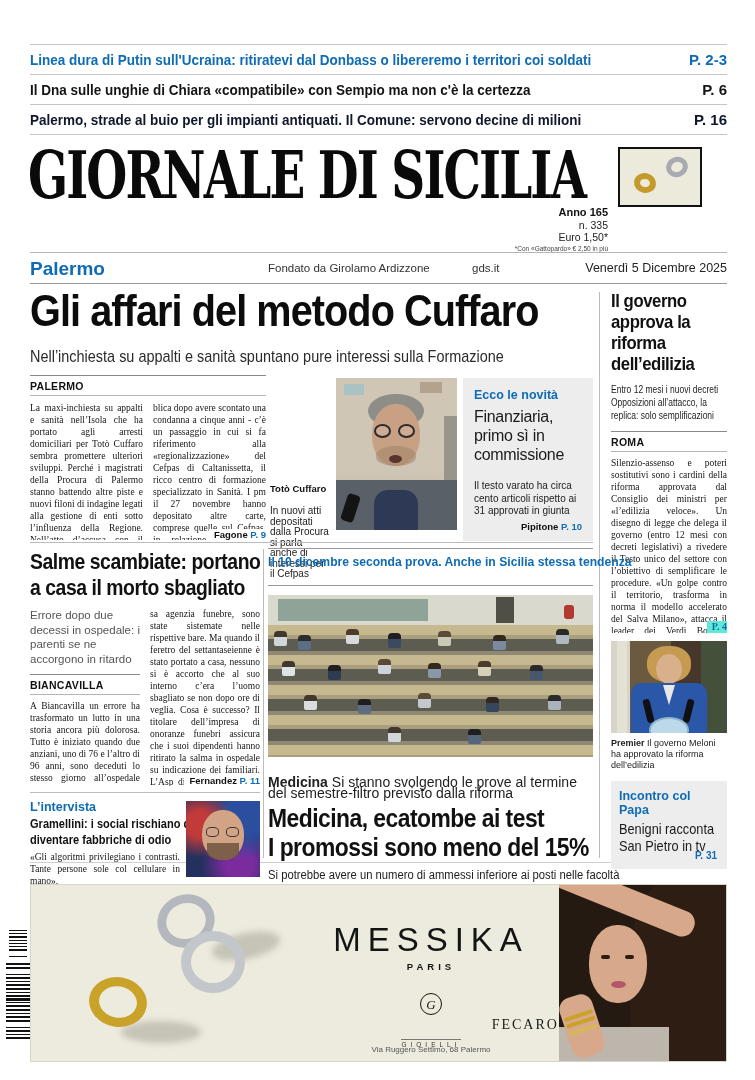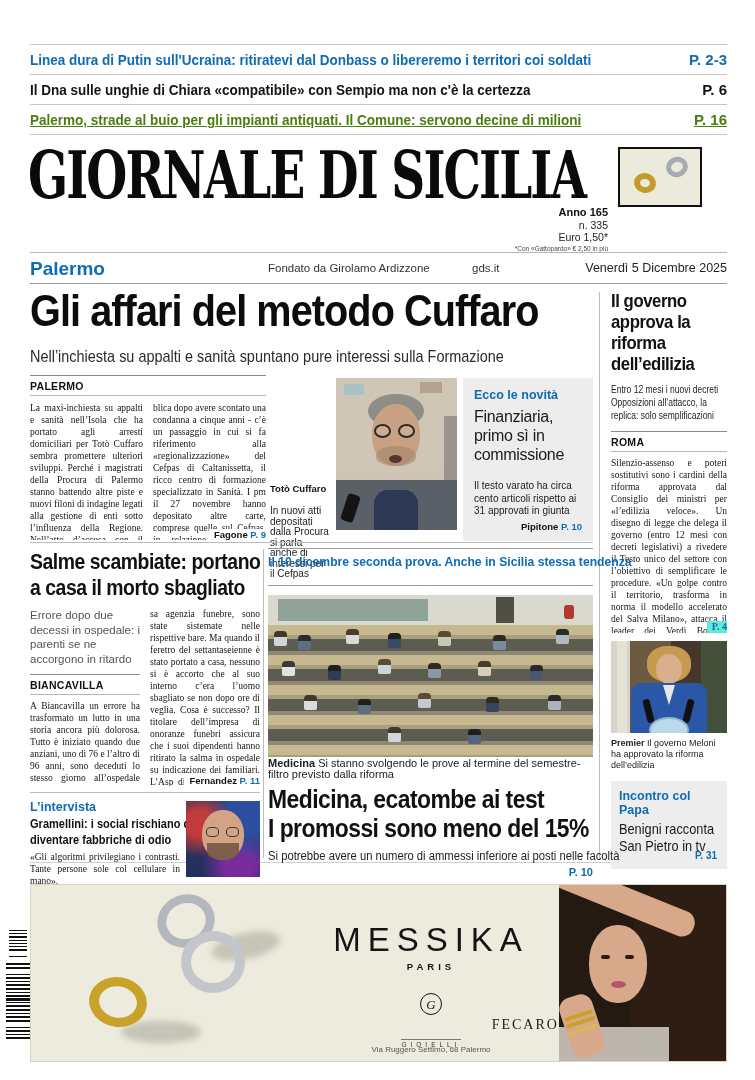--- a/index.html
+++ b/index.html
@@ -19,21 +19,21 @@
   .cx90{display:inline-block;transform:scaleX(.90);transform-origin:0 50%;white-space:nowrap;}
   .cx88{transform:scaleX(.88);transform-origin:0 0;}
   .cx85{transform:scaleX(.85);transform-origin:0 0;}
 
   
   .teasers{position:absolute;left:30px;top:44px;width:697px;border-top:1px solid #c6c6c6;}
   .teaser{display:flex;justify-content:space-between;align-items:center;height:30px;border-bottom:1px solid #c6c6c6;font-weight:bold;font-size:15px;}
   .teaser .t-page{font-size:15px;flex:none;}
   .t-blue,.t-blue .t-page{color:var(--accent);}
   .t-black,.t-black .t-page{color:#141414;}
-  .t-gray,.t-gray .t-page{color:#4d7c0f;text-decoration:underline;}
+  .t-gray,.t-gray .t-page{color:#0f172a;}
 
   
   .logo{
     position:absolute;left:28px;top:136px;
     font-family:"DejaVu Serif",serif;font-weight:bold;font-size:50px;letter-spacing:-2px;
     white-space:nowrap;transform:scaleX(.94) scaleY(1.32);transform-origin:left top;color:#0a0a0a;
   }
   .mh-thumb{position:absolute;left:618px;top:147px;width:84px;height:60px;background:#eceadb;border:2px solid #111;}
   .mh-thumb .r1{position:absolute;left:46px;top:8px;width:22px;height:20px;border:5px solid #a7abb1;border-radius:50%;transform:rotate(-20deg);}
   .mh-thumb .r2{position:absolute;left:14px;top:24px;width:22px;height:20px;border:6px solid #c49a2b;border-radius:50%;transform:rotate(10deg);}
@@ -166,21 +166,21 @@
   .pp:nth-child(15){left:160px;top:68px;background:linear-gradient(180deg,#33281e 42%,#8a97a8 42%);}
   .pp:nth-child(16){left:210px;top:66px;background:linear-gradient(180deg,#4a3b2c 42%,#d6d0b8 42%);}
   .pp:nth-child(17){left:262px;top:70px;background:linear-gradient(180deg,#2a2a2a 42%,#47586e 42%);}
   .pp:nth-child(18){left:36px;top:100px;background:linear-gradient(180deg,#42372c 42%,#d9dde0 42%);}
   .pp:nth-child(19){left:90px;top:104px;background:linear-gradient(180deg,#1f1f1f 42%,#5f6d80 42%);}
   .pp:nth-child(20){left:150px;top:98px;background:linear-gradient(180deg,#5b4a36 42%,#c2c8ce 42%);}
   .pp:nth-child(21){left:218px;top:102px;background:linear-gradient(180deg,#33281e 42%,#36465c 42%);}
   .pp:nth-child(22){left:280px;top:100px;background:linear-gradient(180deg,#2a2a2a 42%,#aab2bc 42%);}
   .pp:nth-child(23){left:120px;top:132px;background:linear-gradient(180deg,#42372c 42%,#d2d6da 42%);}
   .pp:nth-child(24){left:200px;top:134px;background:linear-gradient(180deg,#1f1f1f 42%,#54657c 42%);}
-  .med-cap{font-size:11px;line-height:11px;color:#222;margin-top:1px;}
+  .med-cap{font-size:14px;line-height:11px;color:#222;margin-top:20px;}
   .med-headline{font-size:26px;line-height:29px;font-weight:bold;letter-spacing:-.6px;margin-top:5px;width:114%;}
   .med-deck{font-size:12.5px;color:#222;margin-top:6px;white-space:nowrap;}
   .med-pg{text-align:right;font-size:11px;margin-top:3px;}
 
   
   .ad{position:absolute;left:30px;top:884px;width:697px;height:178px;background:var(--ad-bg);border:1px solid #d8d5c5;}
   .ad-rings{position:absolute;left:30px;top:4px;width:270px;height:168px;}
   .ring{position:absolute;border-radius:50%;}
   .ring-sh{position:absolute;border-radius:50%;background:rgba(60,60,50,.22);filter:blur(3px);}
   .rs1{left:96px;top:4px;width:58px;height:56px;border:9px solid #b4b8be;transform:rotate(-20deg) scaleY(.94);}

